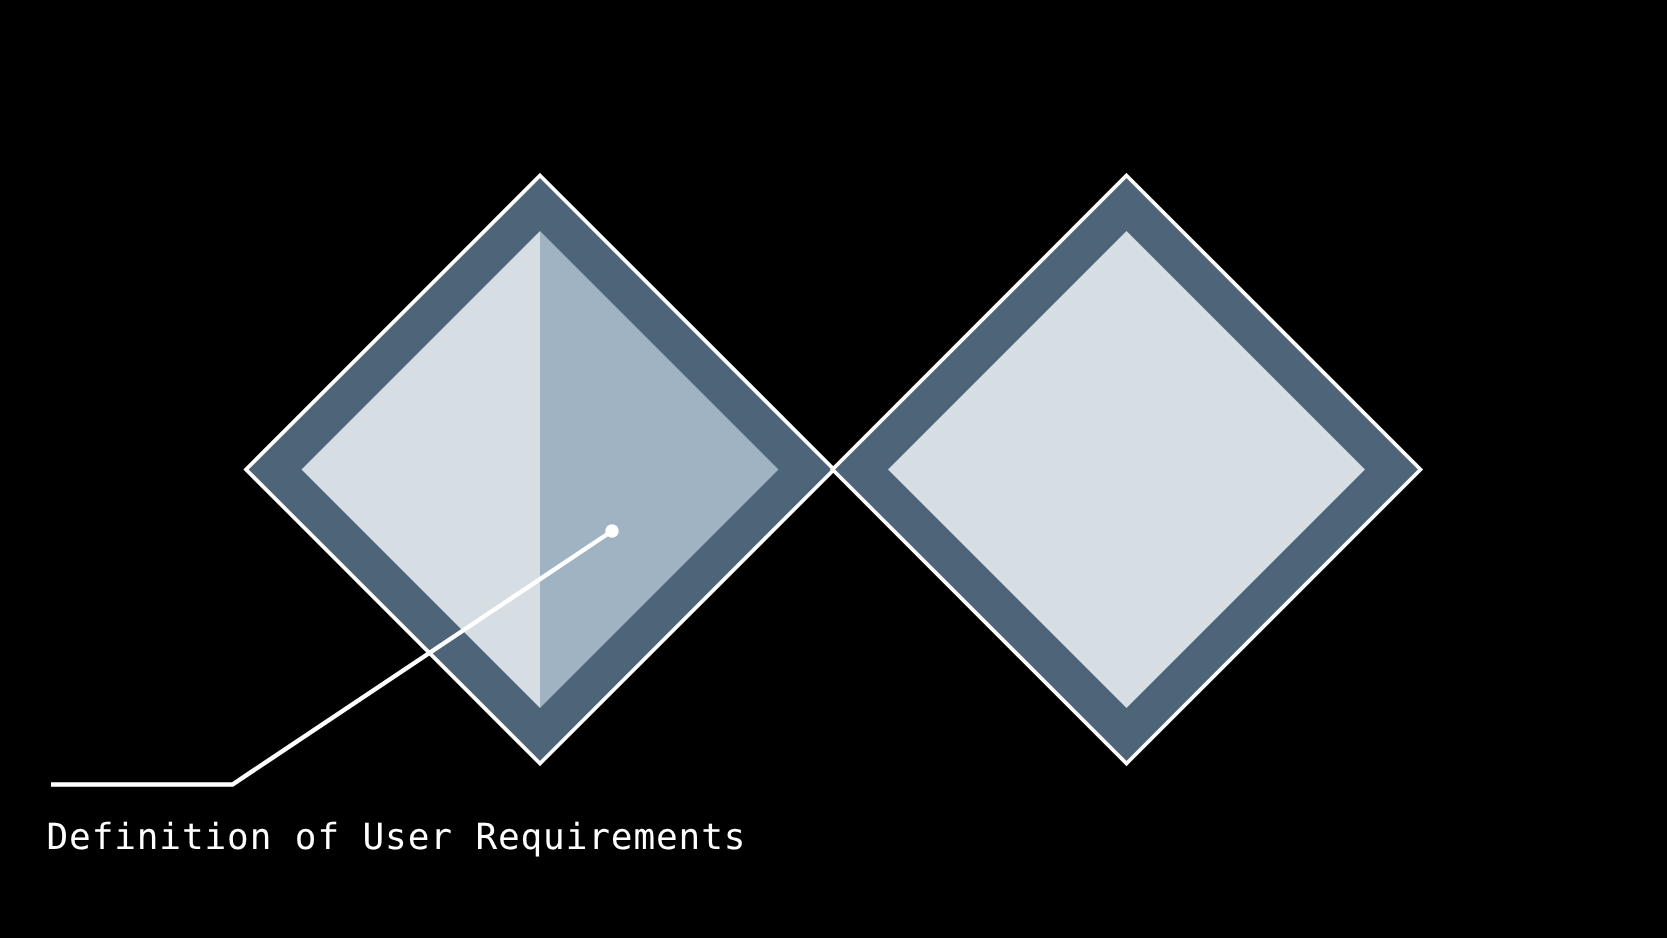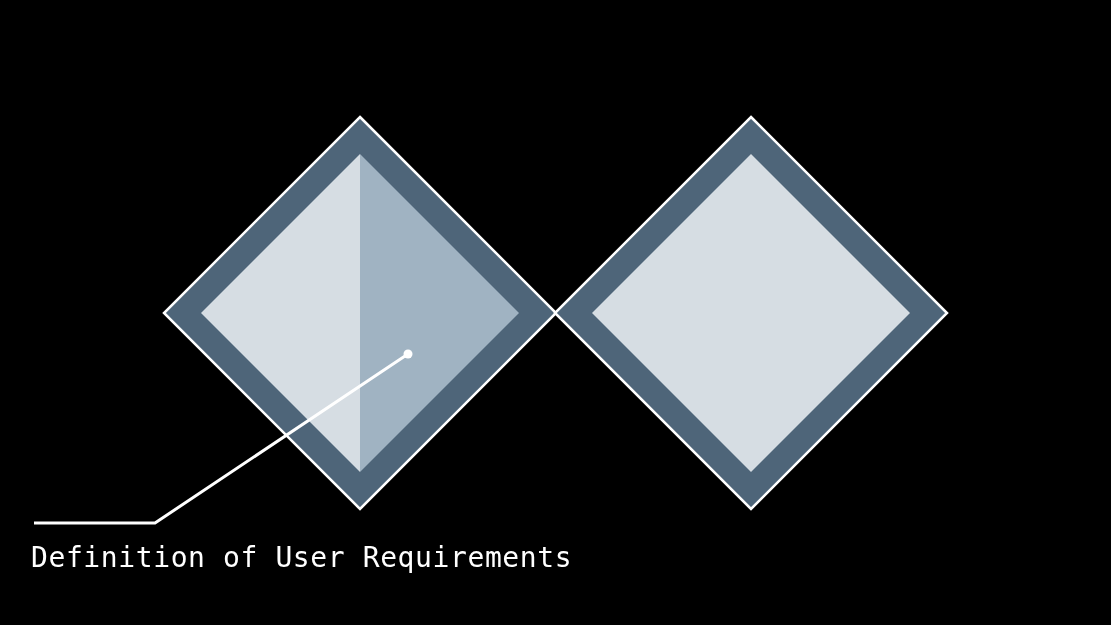--- a/index.html
+++ b/index.html
@@ -19,21 +19,21 @@
       top: 0;
       width: 1111px;
       height: 625px;
     }
     .label {
       position: absolute;
       left: 31px;
       top: 538px;
       color: #ffffff;
       font-family: "DejaVu Sans Mono", "Liberation Mono", monospace;
-      font-size: 28px;
+      font-size: 24px;
       letter-spacing: 0.6px;
       line-height: 40px;
       white-space: nowrap;
     }
   </style>
 </head>
 <body>
 
 <svg id="stage" width="1111" height="625" viewBox="0 0 1111 625" xmlns="http://www.w3.org/2000/svg">
   <rect x="0" y="0" width="1111" height="625" fill="#000000"></rect>

